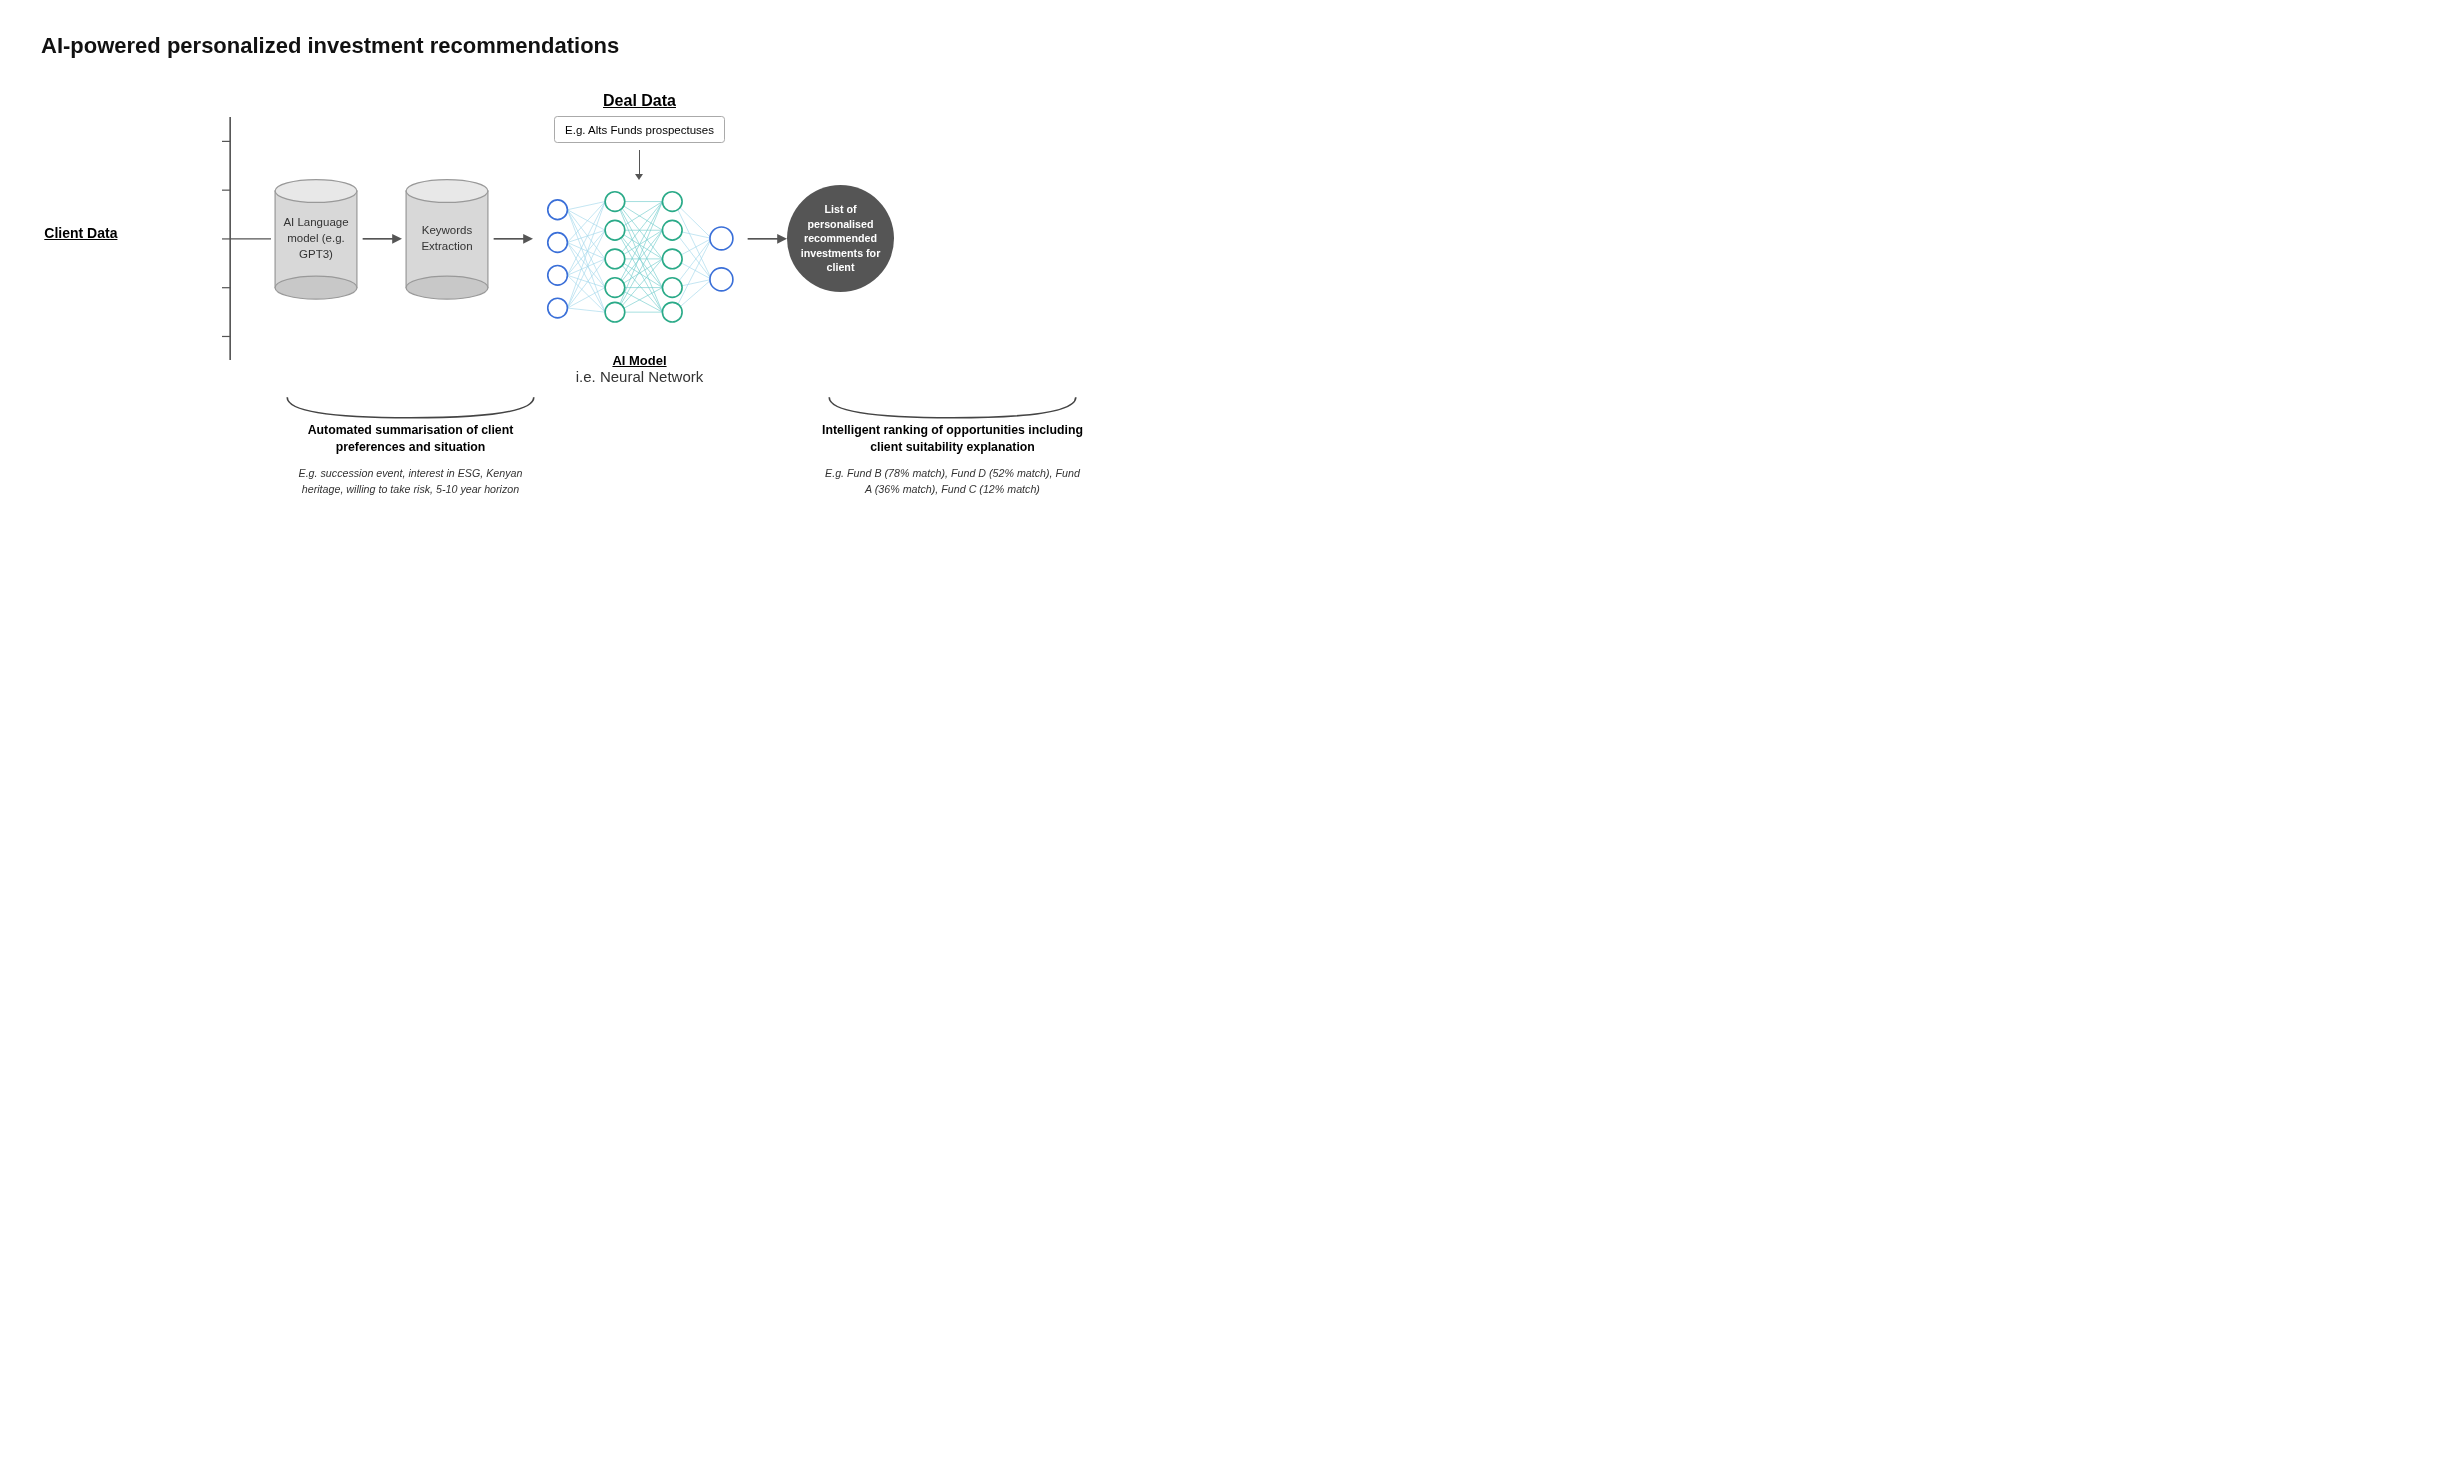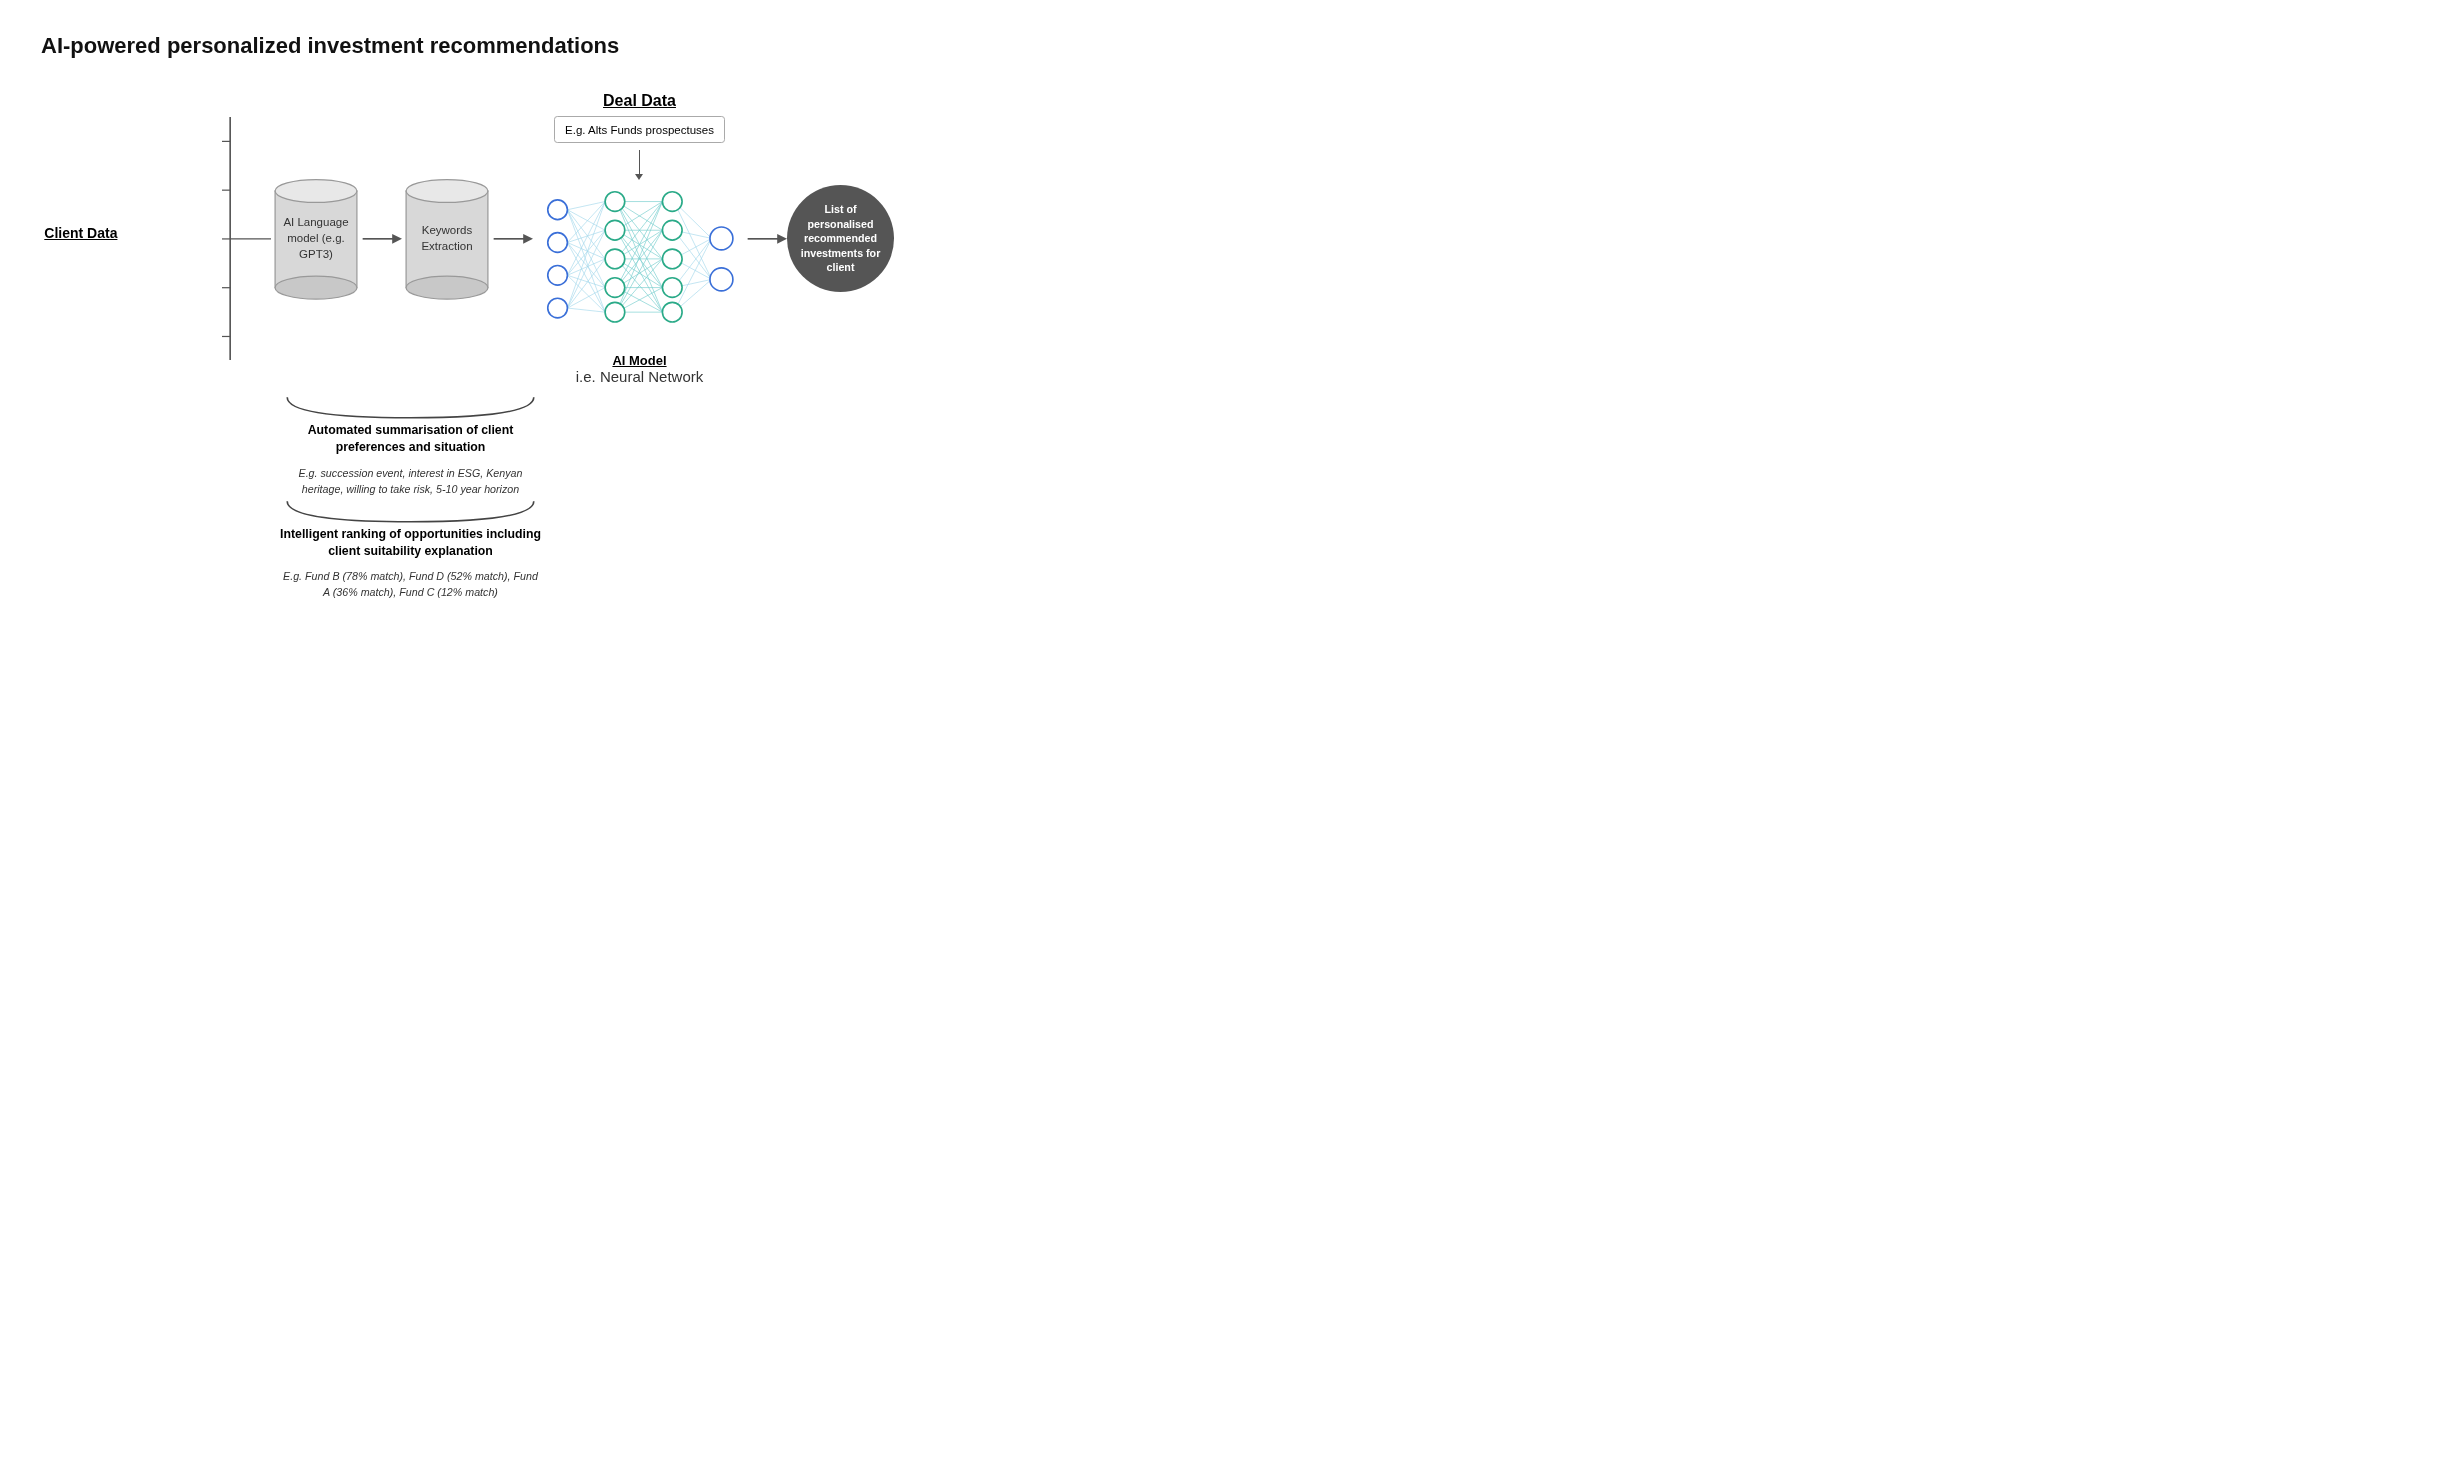--- a/index.html
+++ b/index.html
@@ -350,21 +350,21 @@
   <div class="arrow">
     <svg viewBox="0 0 50 24">
       <line x1="2" y1="12" x2="40" y2="12" stroke="#555" stroke-width="2"></line>
       <polygon points="38,6 50,12 38,18" fill="#555"></polygon>
     </svg>
   </div>
 
   <div class="output-circle">List of personalised recommended investments for client</div>
 </div>
 
-<div style="display:flex; margin-top:8.2px; width:100%; padding-left:230px;flex-direction:column;">
+<div style="display:flex; margin-top:8.2px; width:100%; padding-left:230px;">
 
   <div style="width:279px; display:flex; flex-direction:column; align-items:center; padding:0 8.2px;">
 
     <svg width="263" height="29" viewBox="0 0 320 35">
       <path d="M10,5 Q10,30 160,30 Q310,30 310,5" fill="none" stroke="#444" stroke-width="2"></path>
     </svg>
     <div class="bottom-title">Automated summarisation of client preferences and situation</div>
     <div class="bottom-subtitle">E.g. succession event,  interest in ESG, Kenyan heritage, willing to take risk, 5-10 year horizon</div>
   </div>
 

